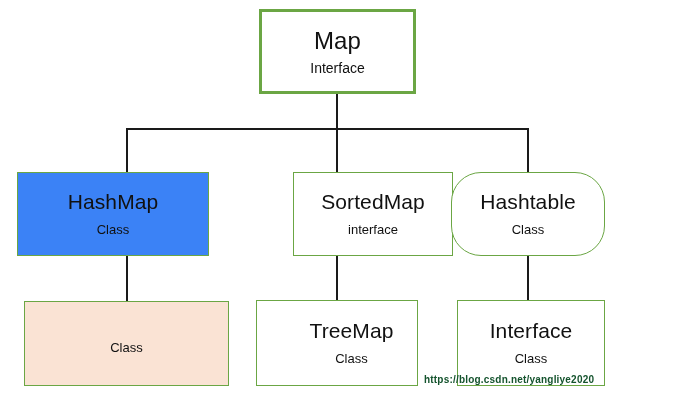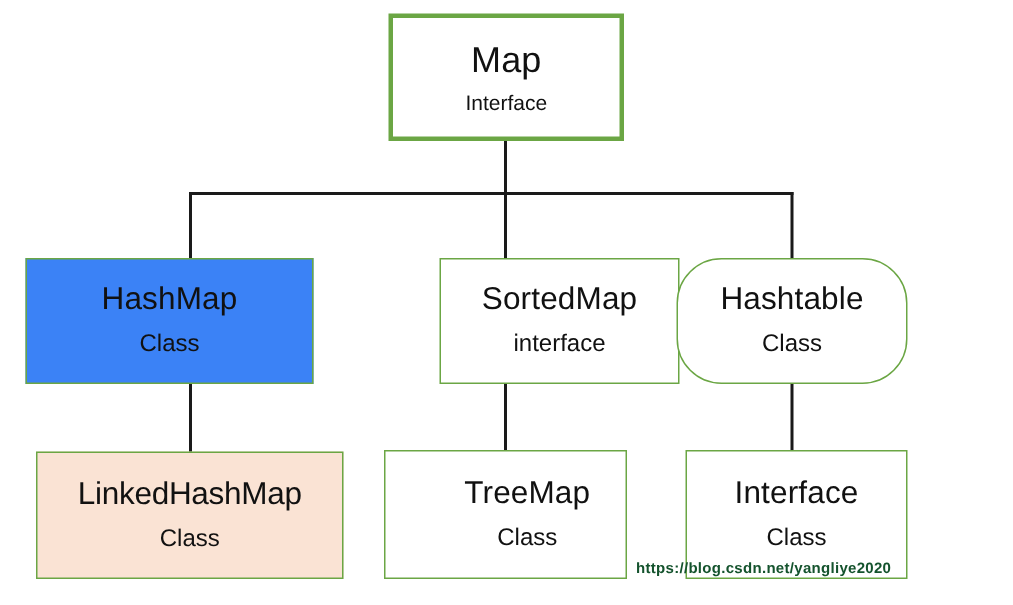--- a/index.html
+++ b/index.html
@@ -28,21 +28,21 @@
     border: 1px solid #6BA644;
     color: #111111;
   }
   .node .title {
     font-size: 21px;
     line-height: 1.15;
     letter-spacing: 0.1px;
     white-space: nowrap;
   }
   .node .sub {
-    font-size: 16px;
+    font-size: 13px;
     line-height: 1.15;
     margin-top: 9px;
     white-space: nowrap;
   }
   #node-map {
     left: 259px;
     top: 9px;
     width: 157px;
     height: 85px;
     border: 3px solid #6BA644;
@@ -152,21 +152,20 @@
     <div class="title">SortedMap</div>
     <div class="sub">interface</div>
   </div>
 
   <div class="node" id="node-hashtable">
     <div class="title">Hashtable</div>
     <div class="sub">Class</div>
   </div>
 
   <div class="node" id="node-linkedhashmap">
-    <div class="title">LinkedHashMap</div>
     <div class="sub">Class</div>
   </div>
 
   <div class="node" id="node-treemap">
     <div class="title">TreeMap</div>
     <div class="sub">Class</div>
   </div>
 
   <div class="node" id="node-properties">
     <div class="title">Interface</div>

